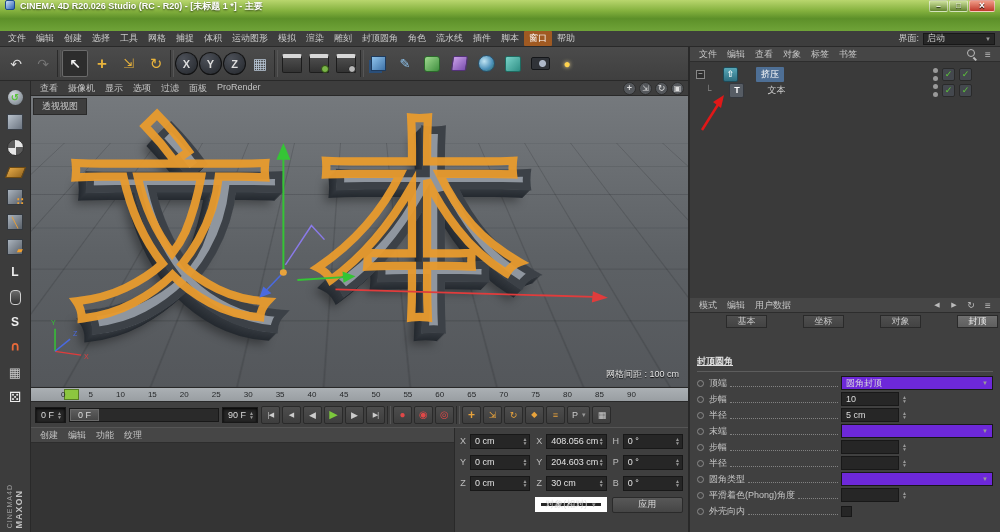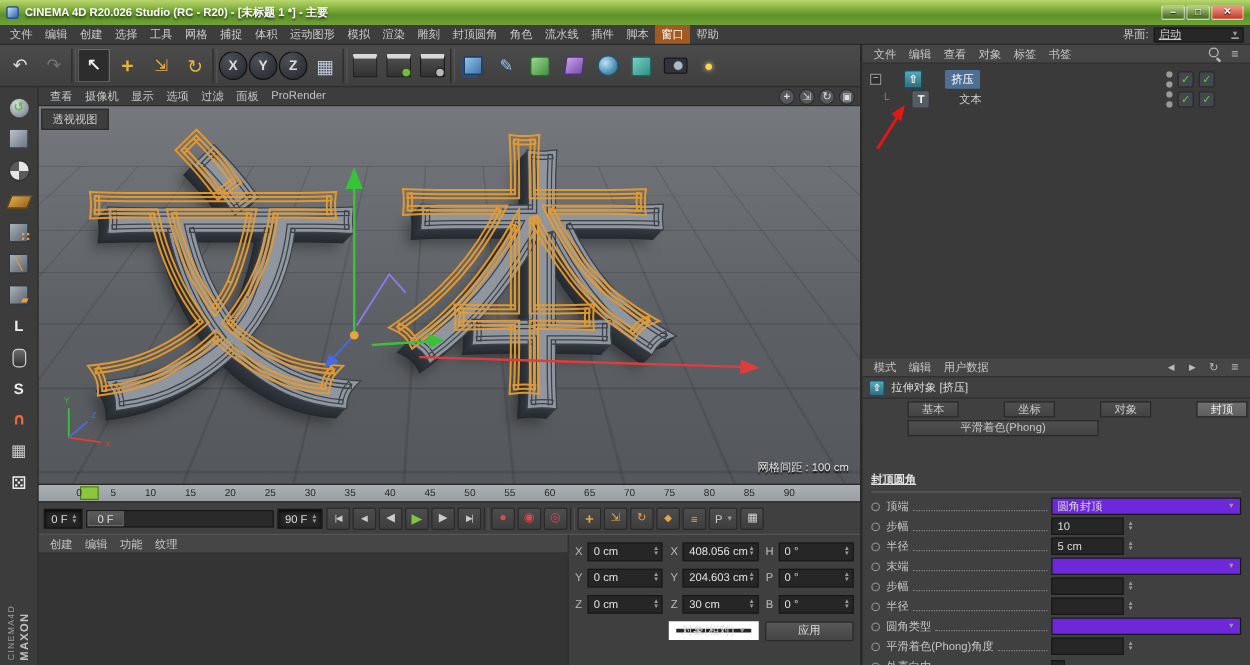--- a/index.html
+++ b/index.html
@@ -1,21 +1,21 @@
 <!DOCTYPE html>
 <html><head>
 <meta charset="utf-8">
 <style>
   html,body{margin:0;padding:0;width:1000px;height:532px;overflow:hidden;
     font-family:"Liberation Sans","DejaVu Sans",sans-serif;font-size:9px;background:#3c3c3c;}
   *{box-sizing:border-box;}
   .app{position:absolute;inset:0;display:flex;flex-direction:column;background:#3c3c3c;color:#c8c8c8;}
 
   
-  .titlebar{height:20px;flex:none;display:flex;align-items:center;gap:5px;padding:0 5px;
+  .titlebar{height:31px;flex:none;display:flex;align-items:flex-start;gap:5px;padding:0 5px;
     background:linear-gradient(180deg,#b9d66e 0%,#84b13e 35%,#5d9029 60%,#6fa338 100%);
     color:#fff;font-weight:bold;text-shadow:0 1px 2px rgba(0,0,0,.65);}
   .app-icon{width:10px;height:10px;border-radius:2px;flex:none;
     background:linear-gradient(135deg,#cfe2f7,#2a62b8);border:1px solid #1c4a8e;}
   .title-text{white-space:nowrap;overflow:hidden;}
   .win-btns{margin-left:auto;display:flex;gap:1px;}
   .win-btn{width:19px;height:12px;border-radius:2px;border:1px solid rgba(255,255,255,.5);
     background:linear-gradient(rgba(255,255,255,.35),rgba(0,0,0,.25));display:flex;align-items:center;justify-content:center;
     color:#fff;font-size:8px;line-height:1;text-shadow:0 1px 1px #000;}
   .wb-min::before{content:"–";}
@@ -24,21 +24,21 @@
   .wb-close::before{content:"×";font-size:10px;}
 
   
   .menubar{height:16px;flex:none;display:flex;align-items:center;padding:0 3px;background:#3d3d3d;
     border-bottom:1px solid #292929;color:#cccccc;}
   .menu-items{display:flex;align-items:center;}
   .menu-item{padding:1px 5px;white-space:nowrap;}
   .menu-item.highlight{background:#a05a22;color:#fff;border-radius:1px;}
   .iface{margin-left:auto;display:flex;align-items:center;gap:4px;padding-right:2px;}
   .iface-select{width:72px;height:12px;background:#272727;border:1px solid #181818;display:flex;
-    align-items:center;justify-content:space-between;padding:0 3px;color:#ccc;text-decoration:underline;}
+    align-items:center;justify-content:space-between;padding:0 3px;color:#ccc;}
   .dd-arrow{color:#999;font-size:6px;line-height:1;}
   .dd-arrow::before{content:"▼";}
 
   
   .workspace{flex:1;display:flex;min-height:0;}
   .left-region{flex:1;display:flex;flex-direction:column;min-width:0;}
 
   
   .toolbar{height:34px;flex:none;display:flex;align-items:center;gap:1px;padding:0 3px;
     background:linear-gradient(#4b4b4b,#3f3f3f);border-bottom:1px solid #292929;}
@@ -739,33 +739,26 @@
               <span class="menu-item">编辑</span>
               <span class="menu-item">用户数据</span>
             </div>
           <span class="pm-right">
             <span class="pm-ic i-navback"></span>
             <span class="pm-ic i-navfwd"></span>
             <span class="pm-ic i-hist"></span>
             <span class="pm-ic i-burger"></span>
           </span>
         </div>
-        <div class="am-title">
-          <span class="obj-icon extrude sm"></span>
-          <span>拉伸对象 [挤压]</span>
-        </div>
         <div class="am-tabs">
             <span class="am-tab">基本</span>
             <span class="am-tab">坐标</span>
             <span class="am-tab">对象</span>
             <span class="am-tab active">封顶</span>
           </div>
-        <div class="am-tab2row">
-          <span class="am-tab">平滑着色(Phong)</span>
-        </div>
         <div class="am-content">
           <div class="am-section">封顶圆角</div>
           <div class="attr-rows">
               <div class="attr-row c-dropdown">
               <span class="anim-dot"></span>
               <span class="attr-label">顶端</span>
               <span class="attr-dots"></span>
               <span class="attr-ctl">
                 <span class="ctl-dropdown">
                     <span>圆角封顶</span>

